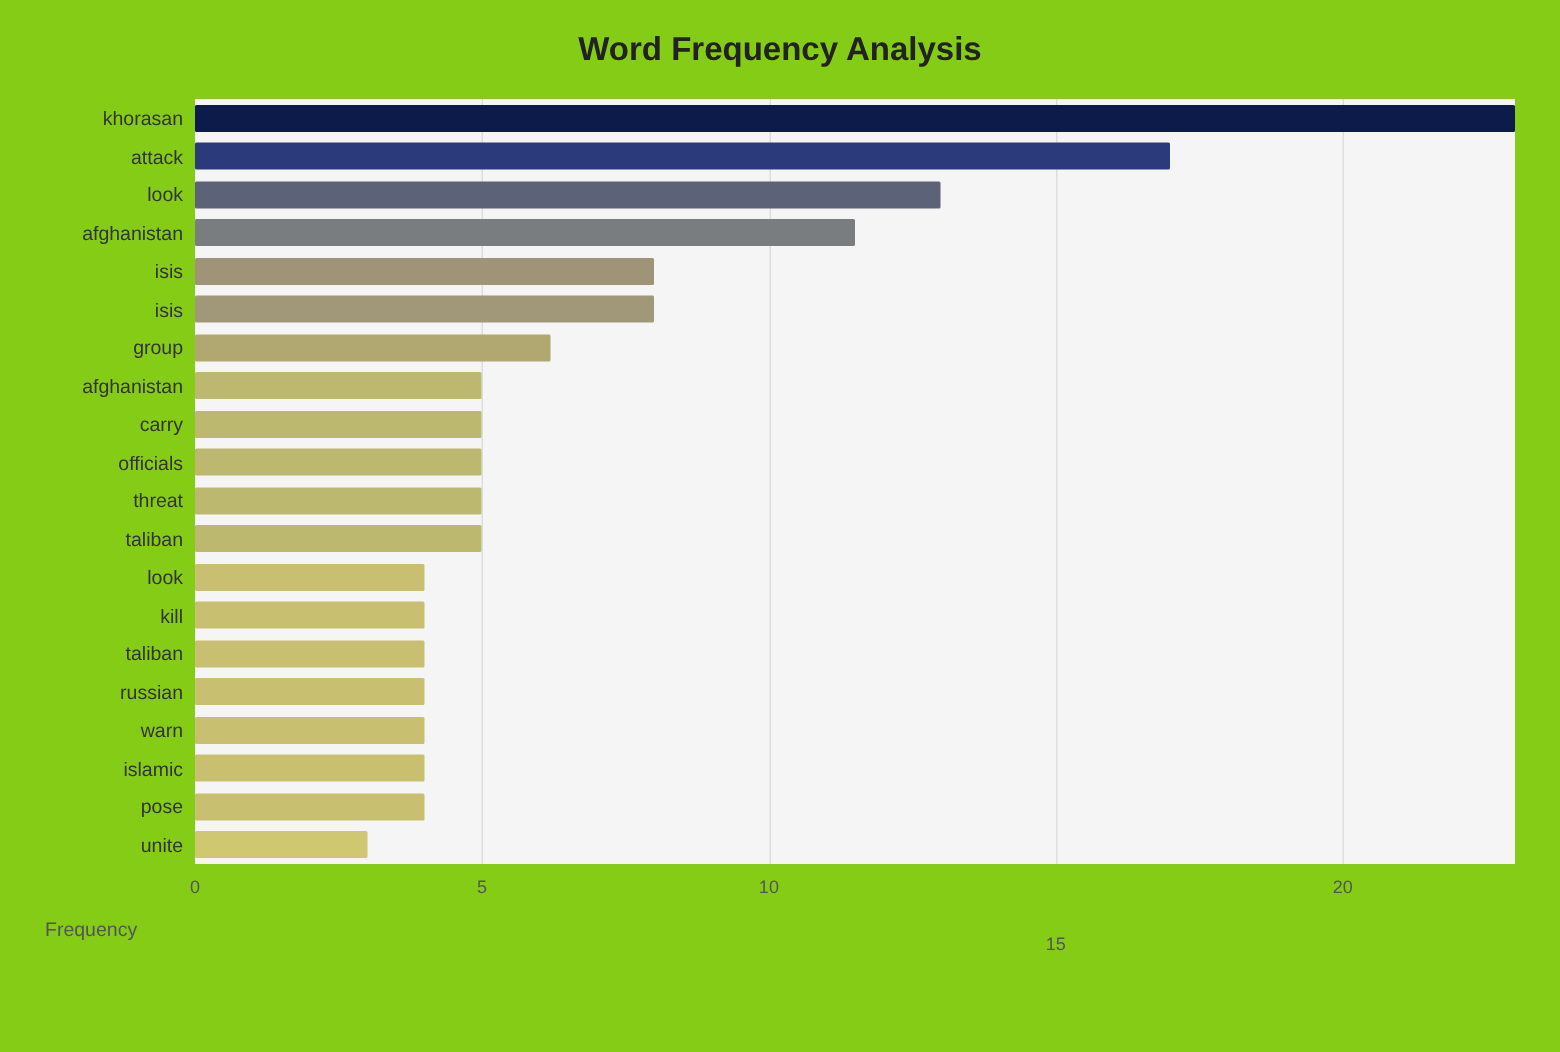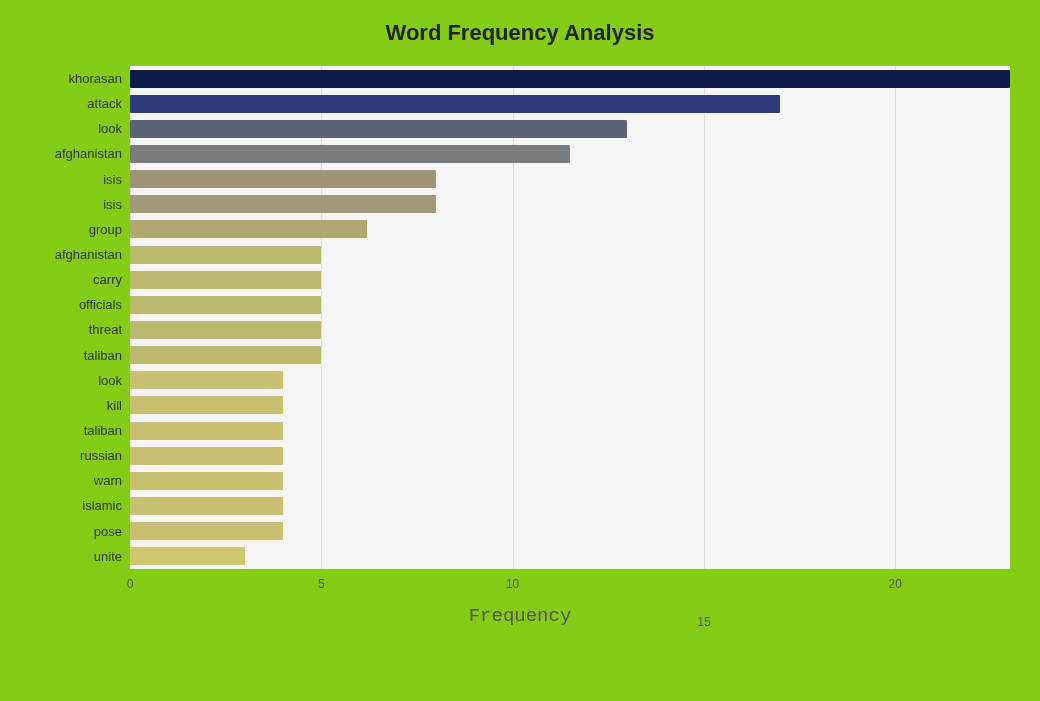--- a/index.html
+++ b/index.html
@@ -102,25 +102,23 @@
       height: 30px;
     }
     .x-tick-label {
       position: absolute;
       transform: translateX(-50%);
       font-size: 12px;
       color: #555;
       top: 4px;
     }
     .x-axis-title {
-      text-align: center;
-      font-size: 19px;
+      font-size: 13px;
       color: #555;
       margin-top: 2px;
-      font-family: Liberation Mono, monospace;
     }
   </style>
 </head>
 <body>
 
 <div class="chart-container">
   <div class="chart-title">Word Frequency Analysis</div>
   <div class="chart-area">
     <div class="bars-section">
       <div class="y-labels" id="y-labels">

